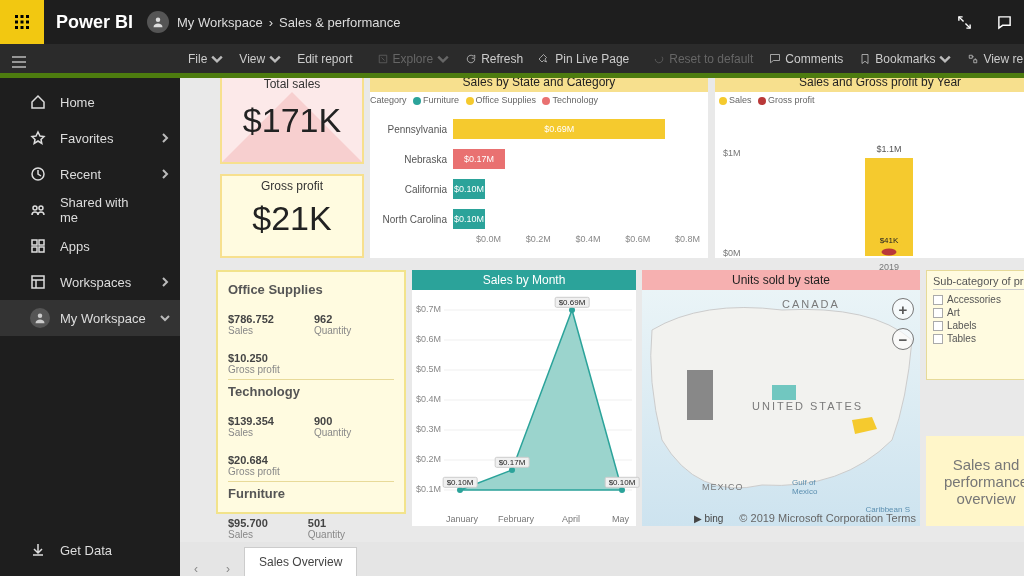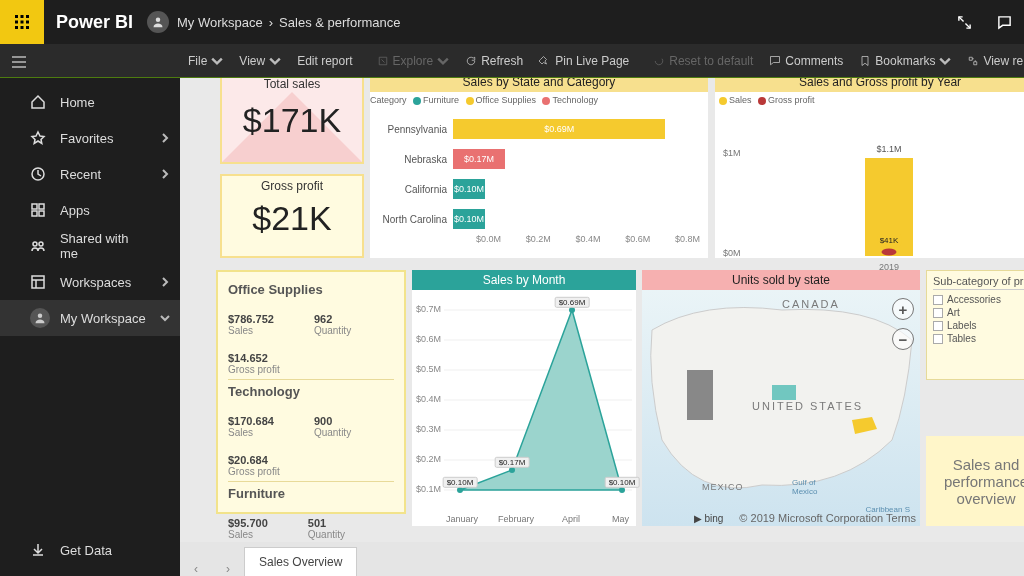--- a/index.html
+++ b/index.html
@@ -12,21 +12,21 @@
   .brand { font-size:18px; font-weight:600; margin:0 14px 0 12px; }
   .avatar-sm { width:22px; height:22px; border-radius:50%; background:#555; display:flex; align-items:center; justify-content:center; margin-right:8px; }
   .avatar-sm svg { width:12px; height:12px; fill:#ddd; }
   .crumb, .crumb-sep { font-size:13px; color:#ddd; }
   .crumb-sep { margin:0 6px; }
   .top-spacer { flex:1; }
   .top-btn { width:40px; height:40px; display:flex; align-items:center; justify-content:center; }
   .top-btn svg { stroke:#fff; fill:none; stroke-width:1.5; width:15px; height:15px; }
 
   
-  .toolbar { height:34px; background:#2b2b2b; color:#ccc; display:flex; align-items:center; font-size:12px; padding-left:180px; border-bottom:1px solid #4d7c0f; }
+  .toolbar { height:34px; background:#2b2b2b; color:#ccc; display:flex; align-items:center; font-size:12px; padding-left:180px; border-bottom:5px solid #4d7c0f; }
   .menu-icon { position:absolute; left:11px; top:54px; color:#bbb; }
   .tool-item { display:flex; align-items:center; gap:4px; padding:0 8px; height:100%; cursor:pointer; white-space:nowrap; }
   .tool-item.disabled { color:#666; }
   .sep { width:1px; height:18px; background:#444; margin:0 4px; }
   .tb-spacer { flex:1; }
   .icn { width:12px; height:12px; }
 
   
   .nav { position:absolute; left:0; top:78px; bottom:0; width:180px; background:#1e1e1e; color:#ddd; padding-top:6px; font-size:13px; }
   .nav-item { display:flex; align-items:center; height:36px; padding:0 30px; cursor:pointer; position:relative; }
@@ -249,34 +249,34 @@
         <circle cx="8" cy="8" r="6"></circle>
         <path d="M8 4v4l3 2"></path>
       </svg>
       <span>Recent</span>
       <svg class="icn chev chev-svg" viewBox="0 0 10 10" style="width:10px">
         <path d="M3 1l4 4-4 4"></path>
       </svg>
     </div>
   <div class="nav-item">
       <svg class="nav-icn" viewBox="0 0 16 16">
+        <circle cx="5" cy="6" r="2"></circle>
+        <circle cx="11" cy="6" r="2"></circle>
+        <path d="M2 13c0-2 1.5-3 3-3s3 1 3 3M8 13c0-2 1.5-3 3-3s3 1 3 3"></path>
+      </svg>
+      <span>Shared with me</span>
+    </div>
+  <div class="nav-item">
+      <svg class="nav-icn" viewBox="0 0 16 16">
         <rect x="2" y="2" width="5" height="5"></rect>
         <rect x="9" y="2" width="5" height="5"></rect>
         <rect x="2" y="9" width="5" height="5"></rect>
         <rect x="9" y="9" width="5" height="5"></rect>
       </svg>
       <span>Apps</span>
-    </div>
-  <div class="nav-item">
-      <svg class="nav-icn" viewBox="0 0 16 16">
-        <circle cx="5" cy="6" r="2"></circle>
-        <circle cx="11" cy="6" r="2"></circle>
-        <path d="M2 13c0-2 1.5-3 3-3s3 1 3 3M8 13c0-2 1.5-3 3-3s3 1 3 3"></path>
-      </svg>
-      <span>Shared with me</span>
     </div>
   <div class="nav-item">
       <svg class="nav-icn" viewBox="0 0 16 16">
         <rect x="2" y="2" width="12" height="12"></rect>
         <path d="M2 6h12M6 6v8"></path>
       </svg>
       <span>Workspaces</span>
       <svg class="icn chev chev-svg" viewBox="0 0 10 10" style="width:10px">
         <path d="M3 1l4 4-4 4"></path>
       </svg>
@@ -394,30 +394,30 @@
             <div class="v">$786.752</div>
             <div class="l">Sales</div>
           </div>
           <div class="cg-col">
             <div class="v">962</div>
             <div class="l">Quantity</div>
           </div>
         </div>
       <div class="cg-row">
           <div class="cg-col">
-            <div class="v">$14.652</div>
+            <div class="v">$10.250</div>
             <div class="l">Gross profit</div>
           </div>
         </div>
     </div>
     <div class="cg-sec">
       <div class="cg-title">Technology</div>
       <div class="cg-row">
           <div class="cg-col">
-            <div class="v">$170.684</div>
+            <div class="v">$139.354</div>
             <div class="l">Sales</div>
           </div>
           <div class="cg-col">
             <div class="v">900</div>
             <div class="l">Quantity</div>
           </div>
         </div>
       <div class="cg-row">
           <div class="cg-col">
             <div class="v">$20.684</div>

